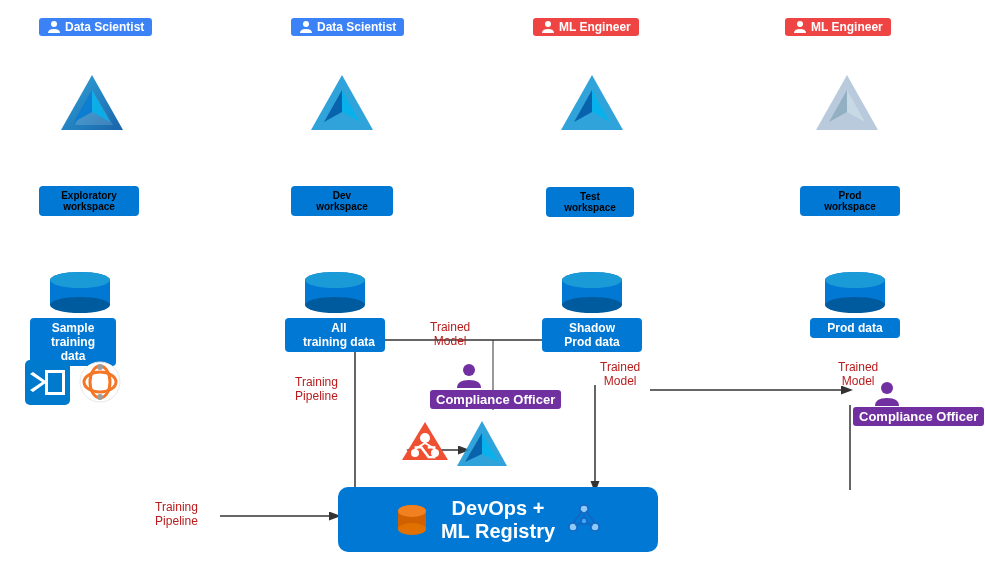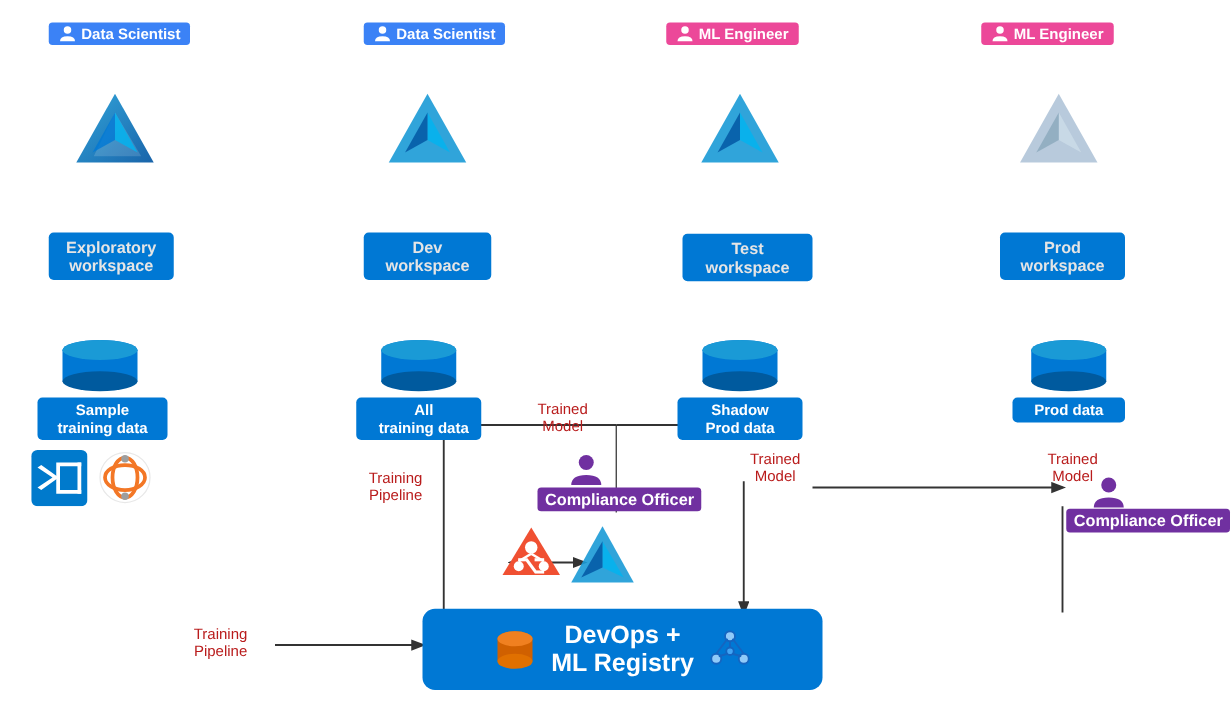--- a/index.html
+++ b/index.html
@@ -25,28 +25,28 @@
       align-items: center;
       gap: 4px;
       padding: 2px 8px;
       border-radius: 3px;
       font-size: 12px;
       font-weight: 600;
       color: #fff;
     }
 
     .role-badge.orange { background: #3b82f6; }
-    .role-badge.green { background: #ec4899; }
+    .role-badge.green { background: #ef4444; }
 
     
     .workspace-label {
       position: absolute;
       background: #0078d4;
-      color: #e5e5e5;
-      font-size: 13px;
+      color: #000000;
+      font-size: 10px;
       font-weight: 600;
       padding: 4px 10px;
       border-radius: 4px;
       text-align: center;
     }
 
     
     .db-label {
       position: absolute;
       background: #0078d4;
@@ -211,36 +211,36 @@
       <polygon points="37,20 19,52 37,42" fill="#8aa8bc" opacity="0.8"></polygon>
     </svg>
   </div>
 
   <div class="workspace-label" style="left:39px; top:186px; width:100px;">
     <span>Exploratory<br>workspace</span>
   </div>
   <div class="workspace-label" style="left:291px; top:186px; width:102px;">
     <span>Dev<br>workspace</span>
   </div>
-  <div class="workspace-label" style="left:546px; top:187px; width:104px;">
+  <div class="workspace-label" style="left:546px; top:187px; width:88px;">
     <span>Test<br>workspace</span>
   </div>
   <div class="workspace-label" style="left:800px; top:186px; width:100px;text-align:center;">
     <span>Prod<br>workspace</span>
   </div>
 
   <div style="position:absolute; left:45px; top:270px;">
     <svg width="70" height="50" viewBox="0 0 70 50">
       <ellipse cx="35" cy="10" rx="30" ry="8" fill="#0078d4"></ellipse>
       <rect x="5" y="10" width="60" height="25" fill="#0078d4"></rect>
       <ellipse cx="35" cy="35" rx="30" ry="8" fill="#005a9e"></ellipse>
       <ellipse cx="35" cy="10" rx="30" ry="8" fill="#1a9ad6"></ellipse>
     </svg>
   </div>
-  <div class="db-label" style="left:30px; top:318px; width:104px;">
+  <div class="db-label" style="left:30px; top:318px; width:86px;">
     Sample<br>training data
   </div>
 
   <div style="position:absolute; left:300px; top:270px;">
     <svg width="70" height="50" viewBox="0 0 70 50">
       <ellipse cx="35" cy="10" rx="30" ry="8" fill="#0078d4"></ellipse>
       <rect x="5" y="10" width="60" height="25" fill="#0078d4"></rect>
       <ellipse cx="35" cy="35" rx="30" ry="8" fill="#005a9e"></ellipse>
       <ellipse cx="35" cy="10" rx="30" ry="8" fill="#1a9ad6"></ellipse>
     </svg>

